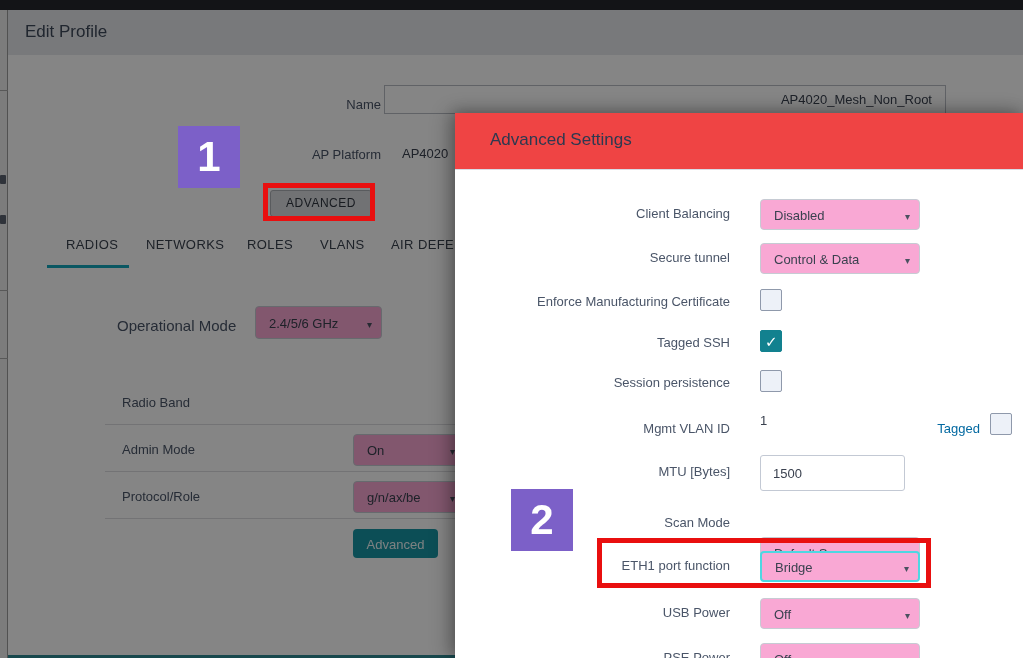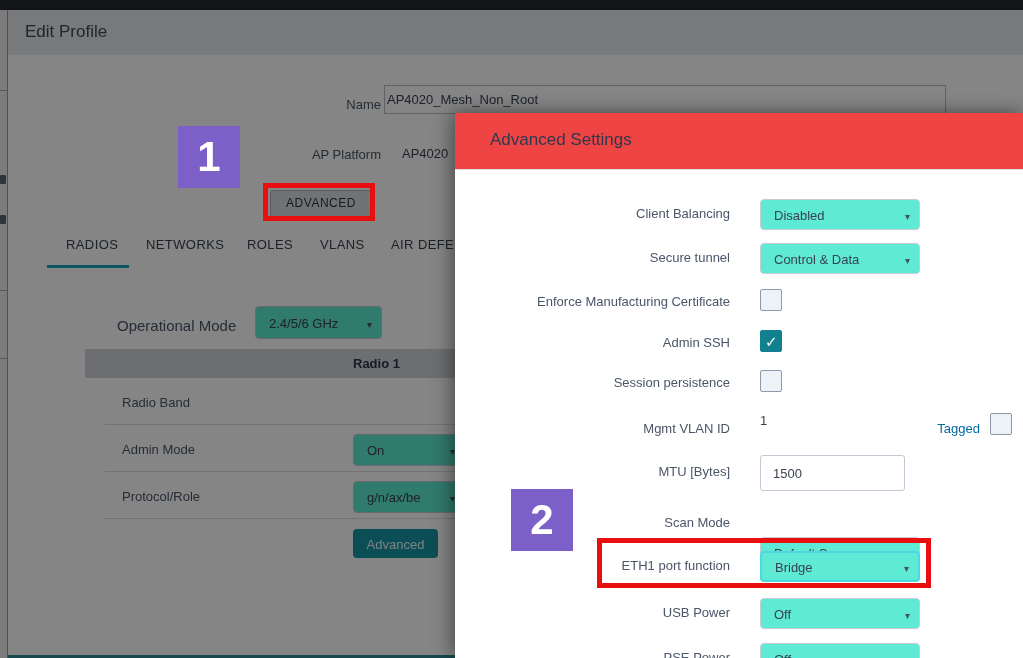--- a/index.html
+++ b/index.html
@@ -18,29 +18,29 @@
   .dialog{position:absolute;left:8px;top:10px;width:1015px;height:648px;background:#ffffff;}
   .dialog-header{position:absolute;left:0;top:0;width:100%;height:45px;background:#e6e8ec;}
   .dialog-title{position:absolute;left:17px;top:12px;font-size:17px;color:#3f4a5a;}
   .dialog-footer-edge{position:absolute;left:0;bottom:0;width:100%;height:3px;background:#2f8a94;}
 
   .fld-label{position:absolute;font-size:13px;color:#4a5568;white-space:nowrap;}
   .ra{text-align:right;}
   .fld-value{position:absolute;font-size:13px;color:#3a414f;white-space:nowrap;}
 
   .name-input{position:absolute;left:376px;top:75px;width:562px;height:29px;border:1px solid #b9bdc4;background:#fff;
-    font-size:13px;color:#3a414f;padding:0 2px;outline:none;}
+    font-size:13px;color:#3a414f;padding:0 13px;outline:none;text-align:right;}
 
   .adv-btn{position:absolute;left:262px;top:180px;width:102px;height:27px;background:#d9dbdf;border:1px solid #abaeb4;
     border-radius:3px;font-size:12px;color:#2f353f;letter-spacing:.5px;text-align:center;line-height:25px;cursor:pointer;}
 
   .tab{position:absolute;top:227px;font-size:13px;color:#39414e;letter-spacing:.4px;white-space:nowrap;cursor:pointer;}
   .tab-underline{position:absolute;left:39px;top:255px;width:82px;height:3px;background:#15a7bc;}
 
-  .dd{position:absolute;background:#5eead4;border:1px solid #c6cbd3;border-radius:4px;font-size:13px;color:#3a414f;}
+  .dd{position:absolute;background:#f9a8d4;border:1px solid #c6cbd3;border-radius:4px;font-size:13px;color:#3a414f;}
   .dd .txt{position:absolute;left:13px;top:50%;transform:translateY(-50%);white-space:nowrap;}
   .caret{position:absolute;right:9px;top:50%;transform:translateY(-50%);font-style:normal;}
   .caret::after{content:"▾";font-size:10px;color:#4a5160;}
 
   .op-dd{left:247px;top:296px;width:127px;height:33px;}
 
   .tbl-header{position:absolute;left:77px;top:339px;width:610px;height:29px;background:#d2d4d8;}
   .tbl-header .hdr-txt{position:absolute;left:268px;top:7px;font-size:13px;font-weight:bold;color:#2e3745;}
   .sep{position:absolute;left:97px;width:540px;height:1px;background:#dcdde0;}
   .row-dd{left:345px;width:112px;height:32px;padding-left:46px;}
@@ -110,23 +110,20 @@
     <div class="tab" style="left:312px;">VLANS</div>
     <div class="tab" style="left:383px;">AIR DEFENSE</div>
     <div class="tab-underline"></div>
 
     <div class="fld-label" style="left:109px;top:307px;font-size:15px;">Operational Mode</div>
     <div class="dd op-dd">
       <span class="txt">2.4/5/6 GHz</span>
       <i class="caret"></i>
     </div>
 
-    <div class="tbl-header">
-      <span class="hdr-txt">Radio 1</span>
-    </div>
 
     <div class="fld-label" style="left:114px;top:385px;text-align:right;">Radio Band</div>
     <div class="sep" style="top:414px;"></div>
 
     <div class="fld-label" style="left:114px;top:432px;">Admin Mode</div>
     <div class="dd row-dd" style="top:424px;">
       <span class="txt">On</span>
       <i class="caret"></i>
     </div>
     <div class="sep" style="top:461px;"></div>
@@ -158,21 +155,21 @@
 
     <div class="as-label" style="top:137px;">Secure tunnel</div>
     <div class="dd as-dd" style="position:absolute;top:130px;">
       <span class="txt">Control &amp; Data</span>
       <i class="caret"></i>
     </div>
 
     <div class="as-label" style="top:181px;">Enforce Manufacturing Certificate</div>
     <div class="checkbox" style="top:176px;"></div>
 
-    <div class="as-label" style="top:222px;">Admin SSH</div>
+    <div class="as-label" style="top:222px;">Tagged SSH</div>
     <div class="checkbox checked" style="top:217px;"></div>
 
     <div class="as-label" style="top:262px;">Session persistence</div>
     <div class="checkbox" style="top:257px;"></div>
 
     <div class="as-label" style="top:308px;">Mgmt VLAN ID</div>
     <div class="as-text" style="top:300px;">1</div>
     <div class="tagged-label" style="top:308px;">Tagged</div>
     <div class="checkbox tagged-box" style="top:300px;"></div>
 

